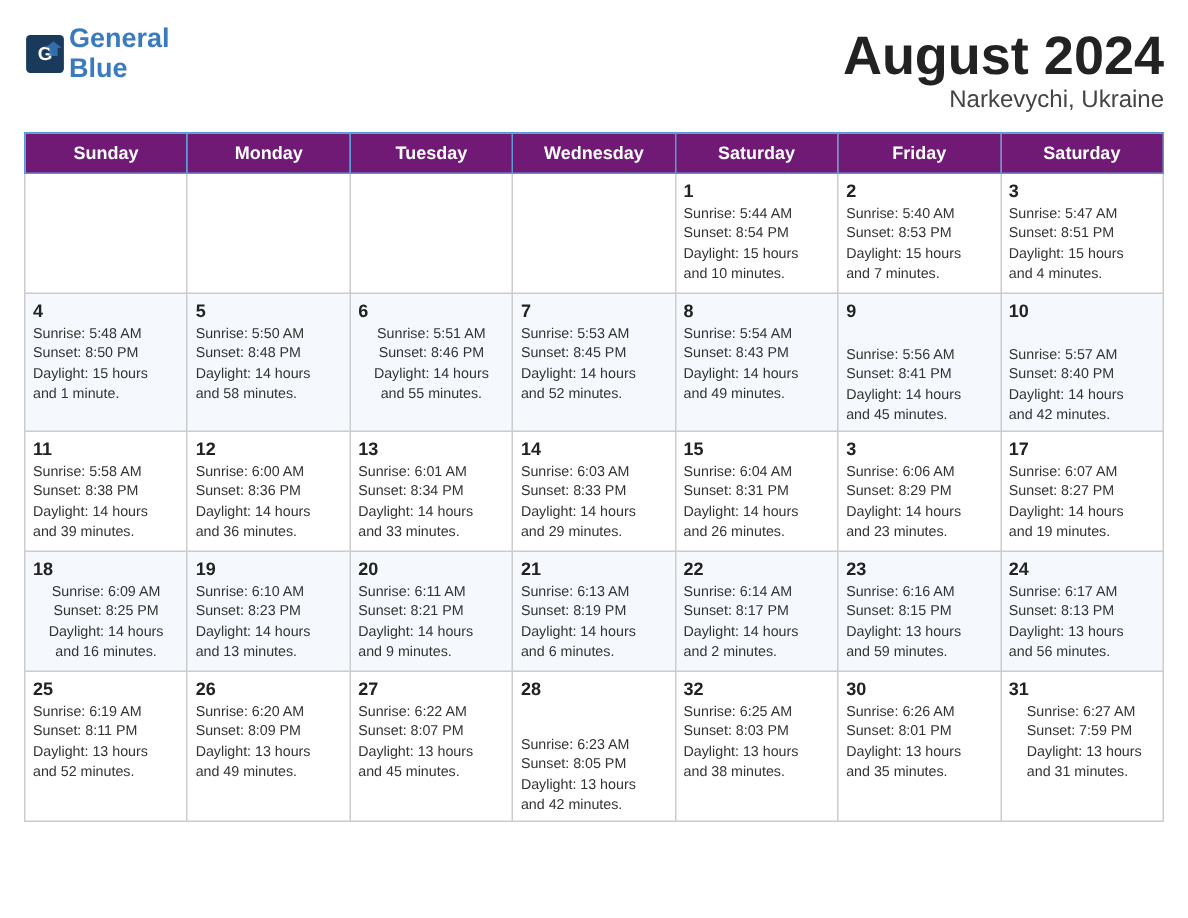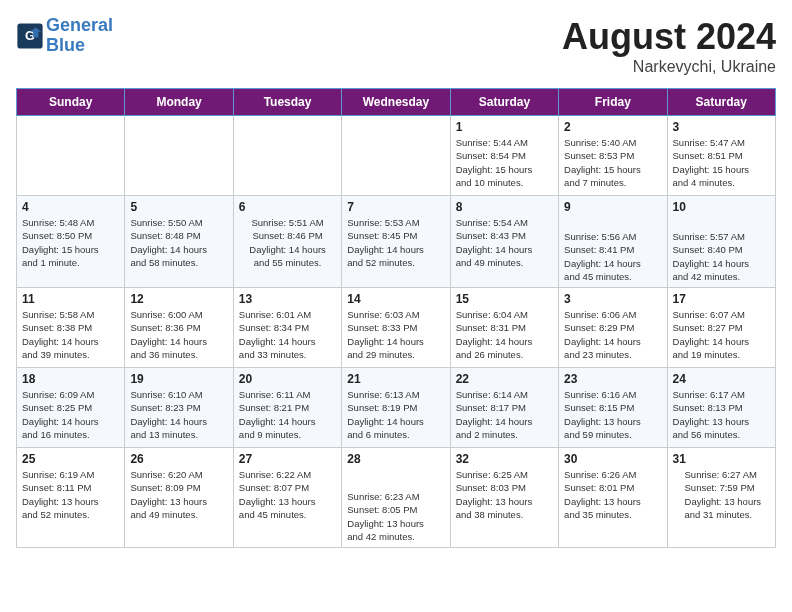--- a/index.html
+++ b/index.html
@@ -248,21 +248,21 @@
           <span class="day-num">17</span>
           <div class="day-info" style="white-space: pre-line;">Sunrise: 6:07 AM
 Sunset: 8:27 PM
 Daylight: 14 hours
 and 19 minutes.</div>
         </td>
       </tr>
       <tr>
         <td>
           <span class="day-num">18</span>
-          <div class="day-info" style="white-space: pre-line;">Sunrise: 6:09 AM
+          <div class="day-info" style="white-space: pre-line; text-align: center;">Sunrise: 6:09 AM
 Sunset: 8:25 PM
 Daylight: 14 hours
 and 16 minutes.</div>
         </td>
         <td>
           <span class="day-num">19</span>
           <div class="day-info" style="white-space: pre-line;">Sunrise: 6:10 AM
 Sunset: 8:23 PM
 Daylight: 14 hours
 and 13 minutes.</div>

